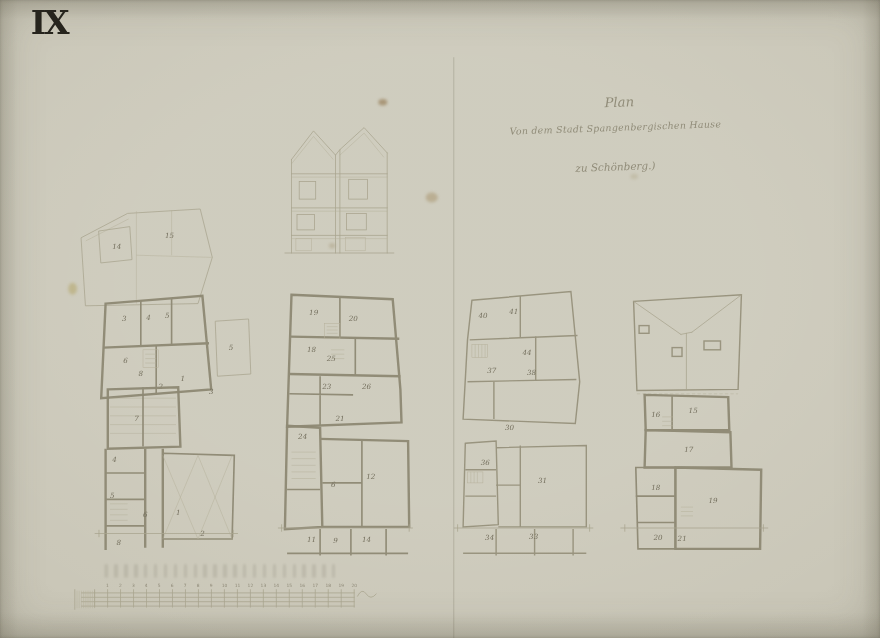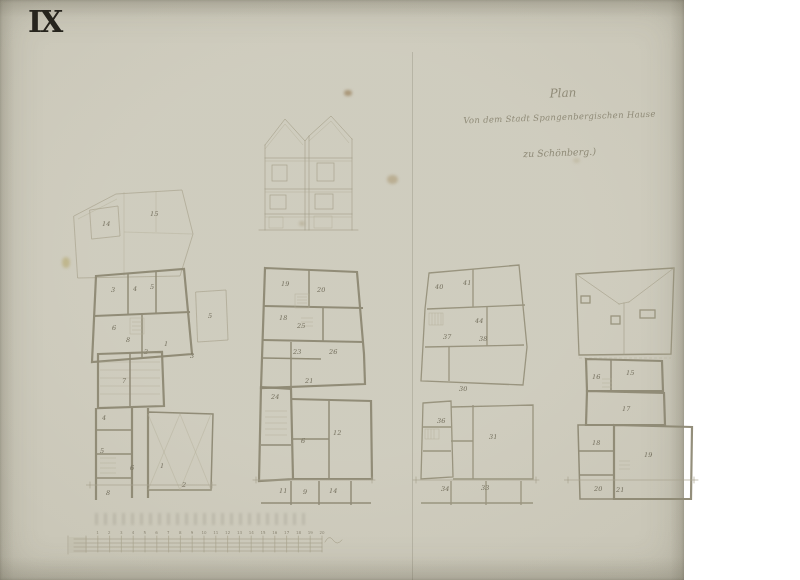--- a/index.html
+++ b/index.html
@@ -1,25 +1,25 @@
 <!DOCTYPE html>
 <html><head>
 <meta charset="utf-8">
 <style>
   html,body{margin:0;padding:0;}
   body{width:800px;height:580px;overflow:hidden;font-family:"DejaVu Serif",serif;}
-  #sheet{position:relative;width:636px;height:580px;
+  #sheet{position:relative;width:800px;height:580px;
     background:
       linear-gradient(rgba(82,76,58,.16),rgba(0,0,0,0) 3%),
       linear-gradient(to left, rgba(82,76,58,.14), rgba(0,0,0,0) 2%),
       linear-gradient(to right, rgba(82,76,58,.12), rgba(0,0,0,0) 2%),
       linear-gradient(to top, rgba(82,76,58,.14), rgba(0,0,0,0) 4%),
       radial-gradient(120% 115% at 50% 44%, rgba(255,255,248,.10) 30%, rgba(0,0,0,0) 55%, rgba(88,82,62,.20) 100%),
       #cac7b8;
-    box-shadow: inset 0 0 40px rgba(80,74,56,.28), inset 0 0 3px rgba(50,46,34,.25); padding-left: 48px;}
+    box-shadow: inset 0 0 40px rgba(80,74,56,.28), inset 0 0 3px rgba(50,46,34,.25);}
   .abs{position:absolute;}
   svg.draw{position:absolute;opacity:.95;}
   
   .f{fill:none;stroke:#a7a28c;stroke-width:.7;stroke-linecap:round;}
   .f2{fill:none;stroke:#b4af99;stroke-width:.45;}
   .w{fill:none;stroke:#8e8974;stroke-width:2.2;}
   .w1{fill:none;stroke:#8e8974;stroke-width:1.5;}
   .w2{fill:none;stroke:#97927c;stroke-width:1.3;}
   .rn{font:italic 6.5px "DejaVu Serif",serif;fill:#6f6a58;}
   .tk{font:4px "DejaVu Sans",sans-serif;fill:#8a8573;}

